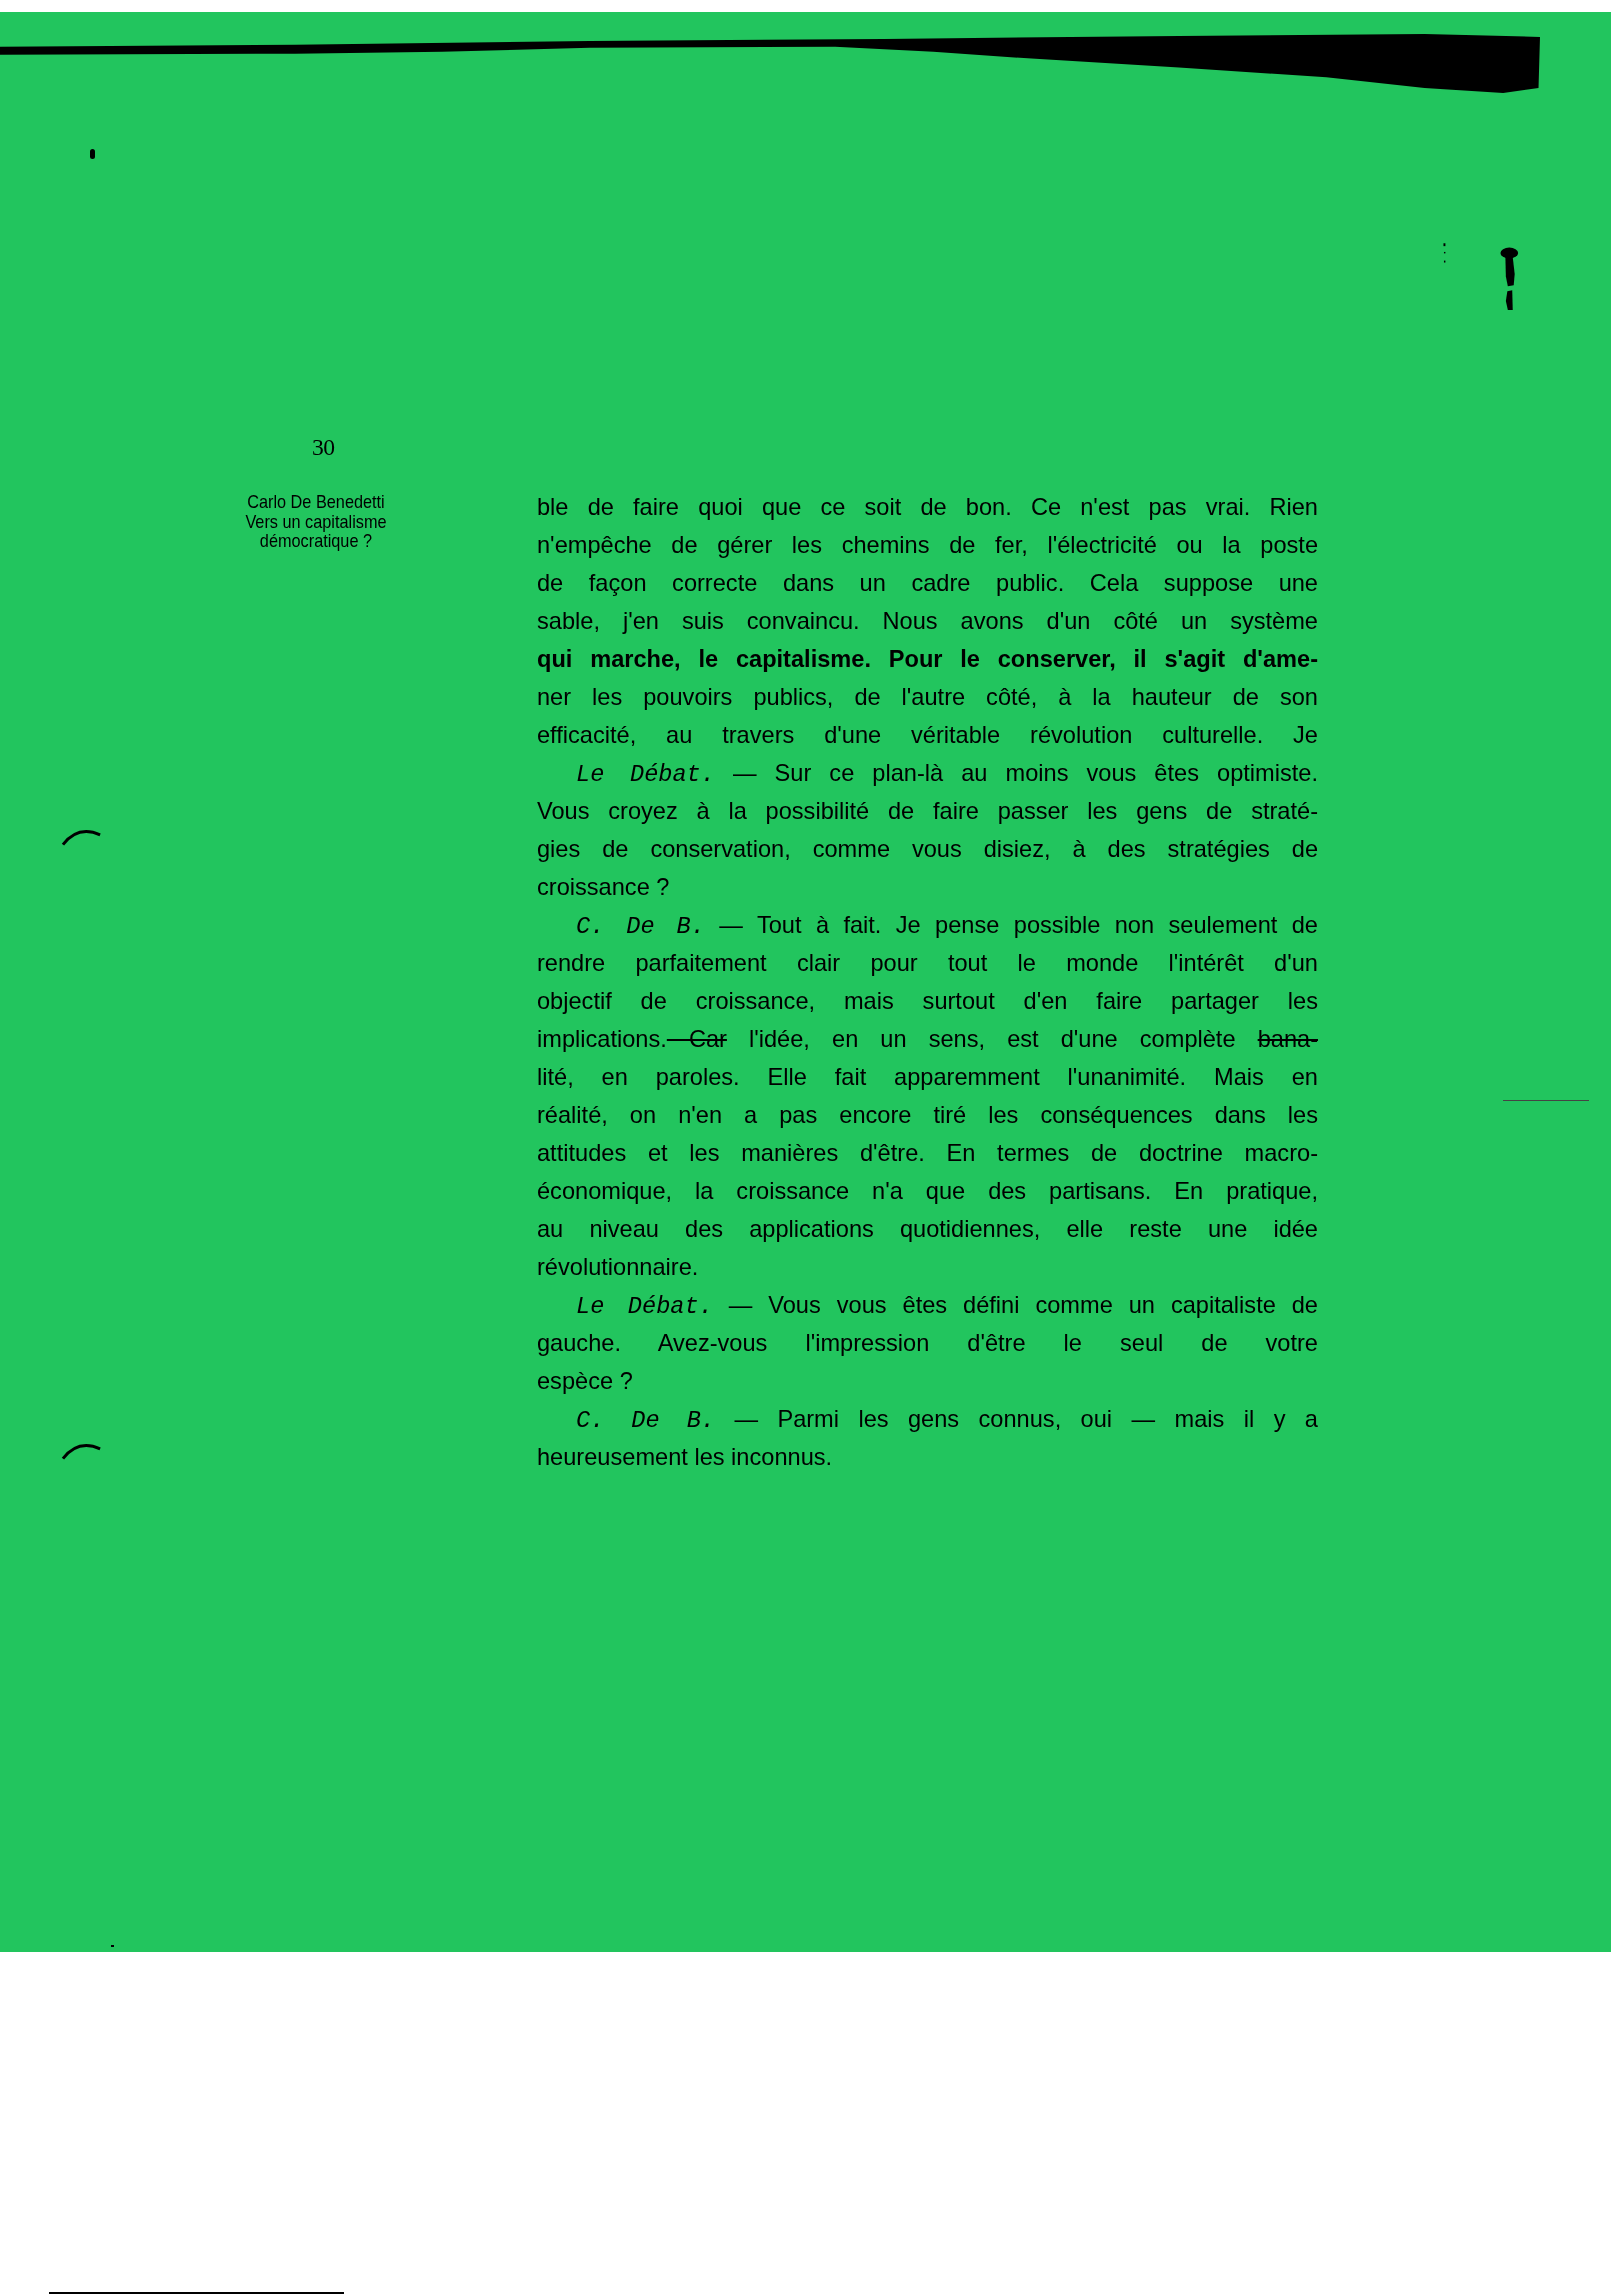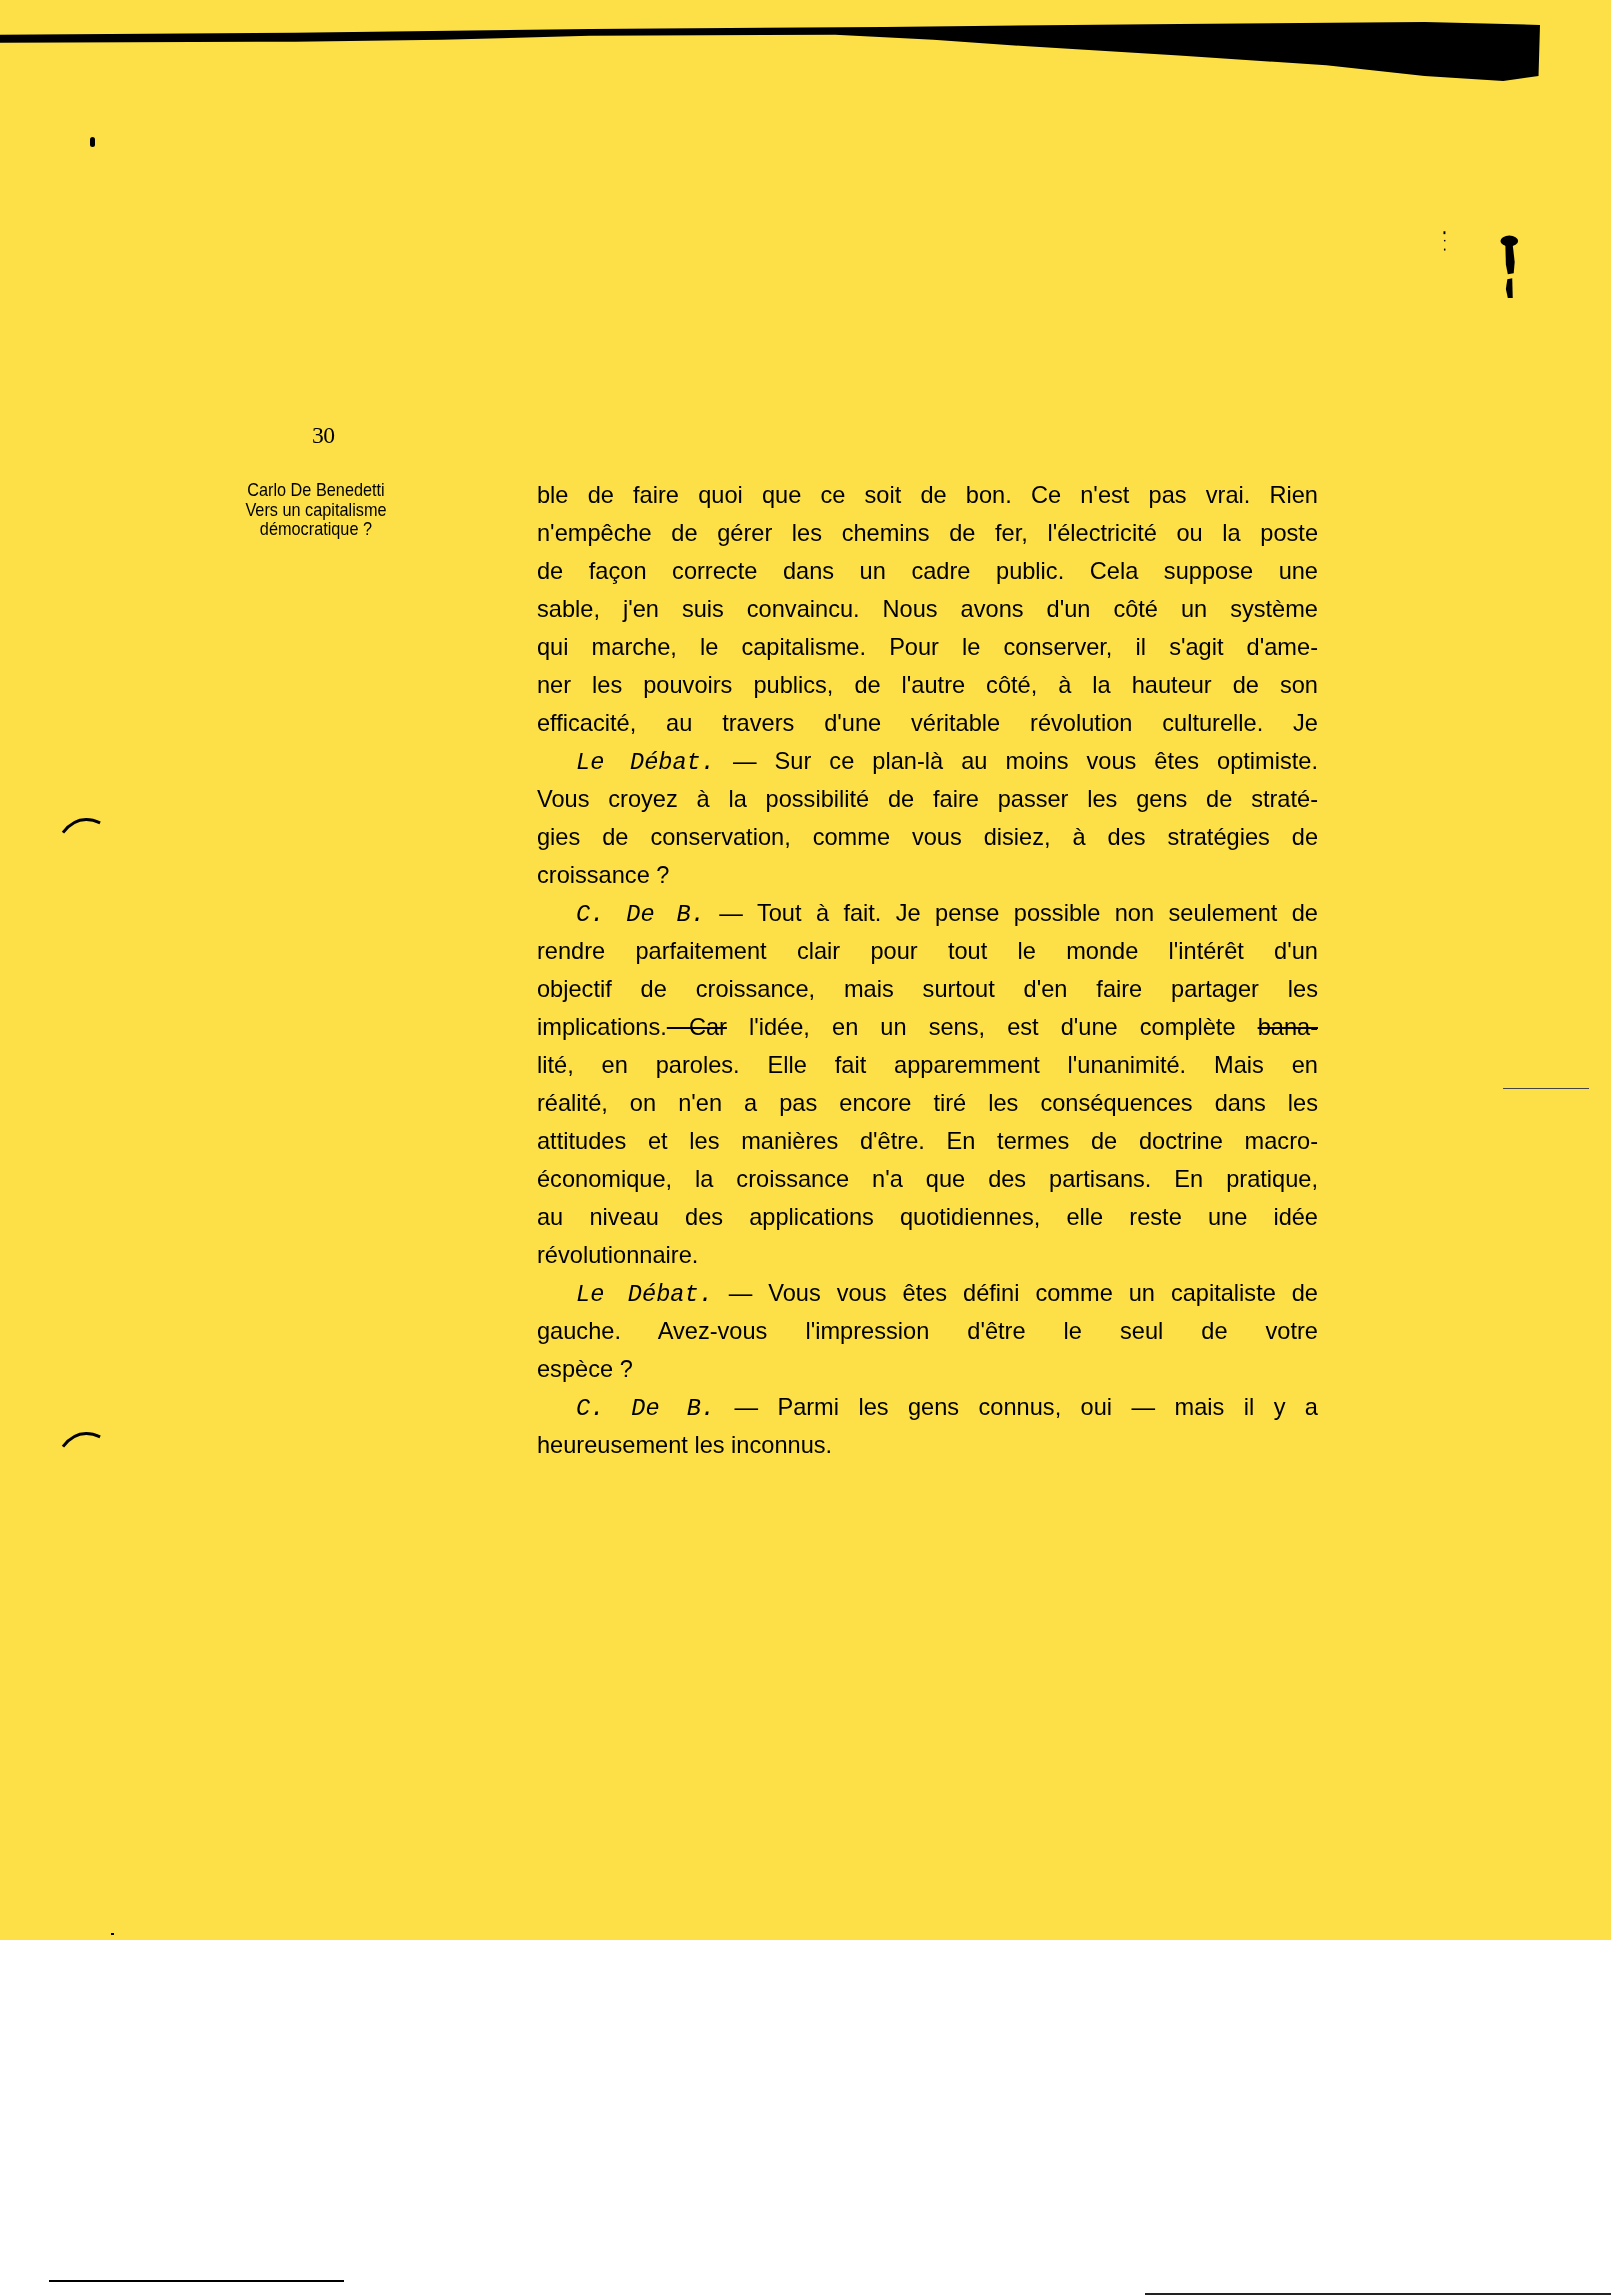--- a/index.html
+++ b/index.html
@@ -1,17 +1,17 @@
 <!DOCTYPE html>
 <html style="font-size:7.9px"><head>
 <meta charset="utf-8">
 <style>
   html, body { margin: 0; padding: 0; background: #ffffff; }
   body { width: 1612px; height: 2295px; position: relative; overflow: hidden; }
-  .page { position: absolute; left: 0; top: 0; width: 1612px; height: 1940px; background: #fde047; }
+  .page { position: absolute; left: 0; top: 12px; width: 1612px; height: 1940px; background: #22c55e; }
 
   
   .top-bar { position: absolute; left: 0; top: 21.6px; width: 1540px; height: 59px; }
   .dot-mark { position: absolute; left: 90px; top: 137px; width: 4.9px; height: 9.8px; background: #000; border-radius: 2.5px; }
   .right-dots { position: absolute; left: 1443px; top: 231px; width: 2.9px; height: 24.6px; }
   .right-glyph { position: absolute; left: 1499px; top: 235px; width: 20.6px; height: 64px; }
   .punch-arc { position: absolute; width: 44px; height: 24.6px; }
   .punch-arc.a1 { left: 61px; top: 813px; }
   .punch-arc.a2 { left: 61px; top: 1427px; }
   .strike-right { position: absolute; left: 1503px; top: 1088px; width: 86px; height: 1px; background: #444; }
@@ -67,21 +67,21 @@
     <div>Carlo De Benedetti</div>
     <div>Vers un capitalisme</div>
     <div>démocratique ?</div>
   </div>
 
   <div class="body-col">
     <span class="line"><span style="white-space: nowrap; word-spacing: 0px;"><span>ble de faire quoi que ce soit de bon. Ce n'est pas vrai. Rien</span></span></span>
     <span class="line"><span style="white-space: nowrap; word-spacing: 0px;"><span>n'empêche de gérer les chemins de fer, l'électricité ou la poste</span></span></span>
     <span class="line"><span style="white-space: nowrap; word-spacing: 0px;"><span>de façon correcte dans un cadre public. Cela suppose une</span></span></span>
     <span class="line"><span style="white-space: nowrap; word-spacing: 0px;"><span>sable, j'en suis convaincu. Nous avons d'un côté un système</span></span></span>
-    <span class="line"><span style="white-space: nowrap; word-spacing: 0px;"><span>qui marche, le capitalisme. Pour le conserver, il s'agit d'ame-</span></span></span>
+    <span class="line"><span style="white-space: nowrap; word-spacing: 0px; font-weight: bold;"><span>qui marche, le capitalisme. Pour le conserver, il s'agit d'ame-</span></span></span>
     <span class="line"><span style="white-space: nowrap; word-spacing: 0px;"><span>ner les pouvoirs publics, de l'autre côté, à la hauteur de son</span></span></span>
     <span class="line"><span style="white-space: nowrap; word-spacing: 0px;"><span>efficacité, au travers d'une véritable révolution culturelle. Je</span></span></span>
 
     <span class="line indent"><span style="white-space: nowrap; word-spacing: 0px;"><span class="speaker">Le Débat.</span><span> — Sur ce plan-là au moins vous êtes optimiste.</span></span></span>
     <span class="line"><span style="white-space: nowrap; word-spacing: 0px;"><span>Vous croyez à la possibilité de faire passer les gens de straté-</span></span></span>
     <span class="line"><span style="white-space: nowrap; word-spacing: 0px;"><span>gies de conservation, comme vous disiez, à des stratégies de</span></span></span>
     <span class="line last"><span style="white-space: nowrap; margin-top: 42px;"><span>croissance ?</span></span></span>
 
     <span class="line indent"><span style="white-space: nowrap; word-spacing: 0px;"><span class="speaker">C. De B.</span><span> — Tout à fait. Je pense possible non seulement de</span></span></span>
     <span class="line"><span style="white-space: nowrap; word-spacing: 0px;"><span>rendre parfaitement clair pour tout le monde l'intérêt d'un</span></span></span>

